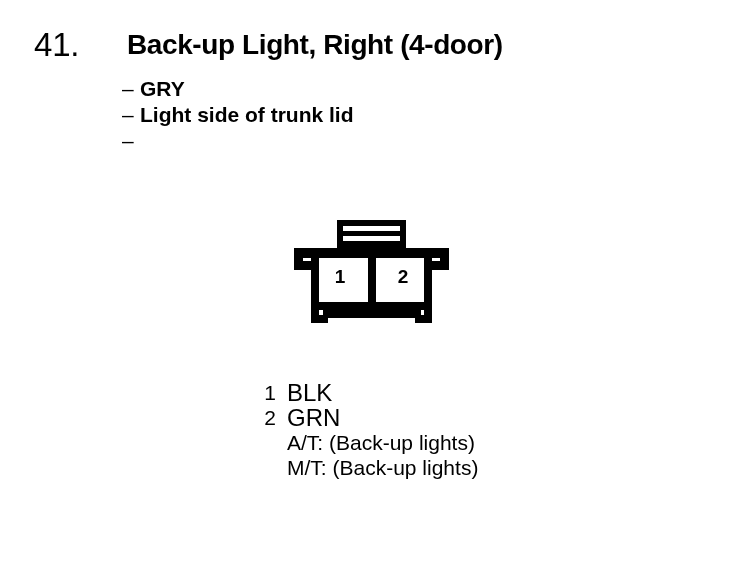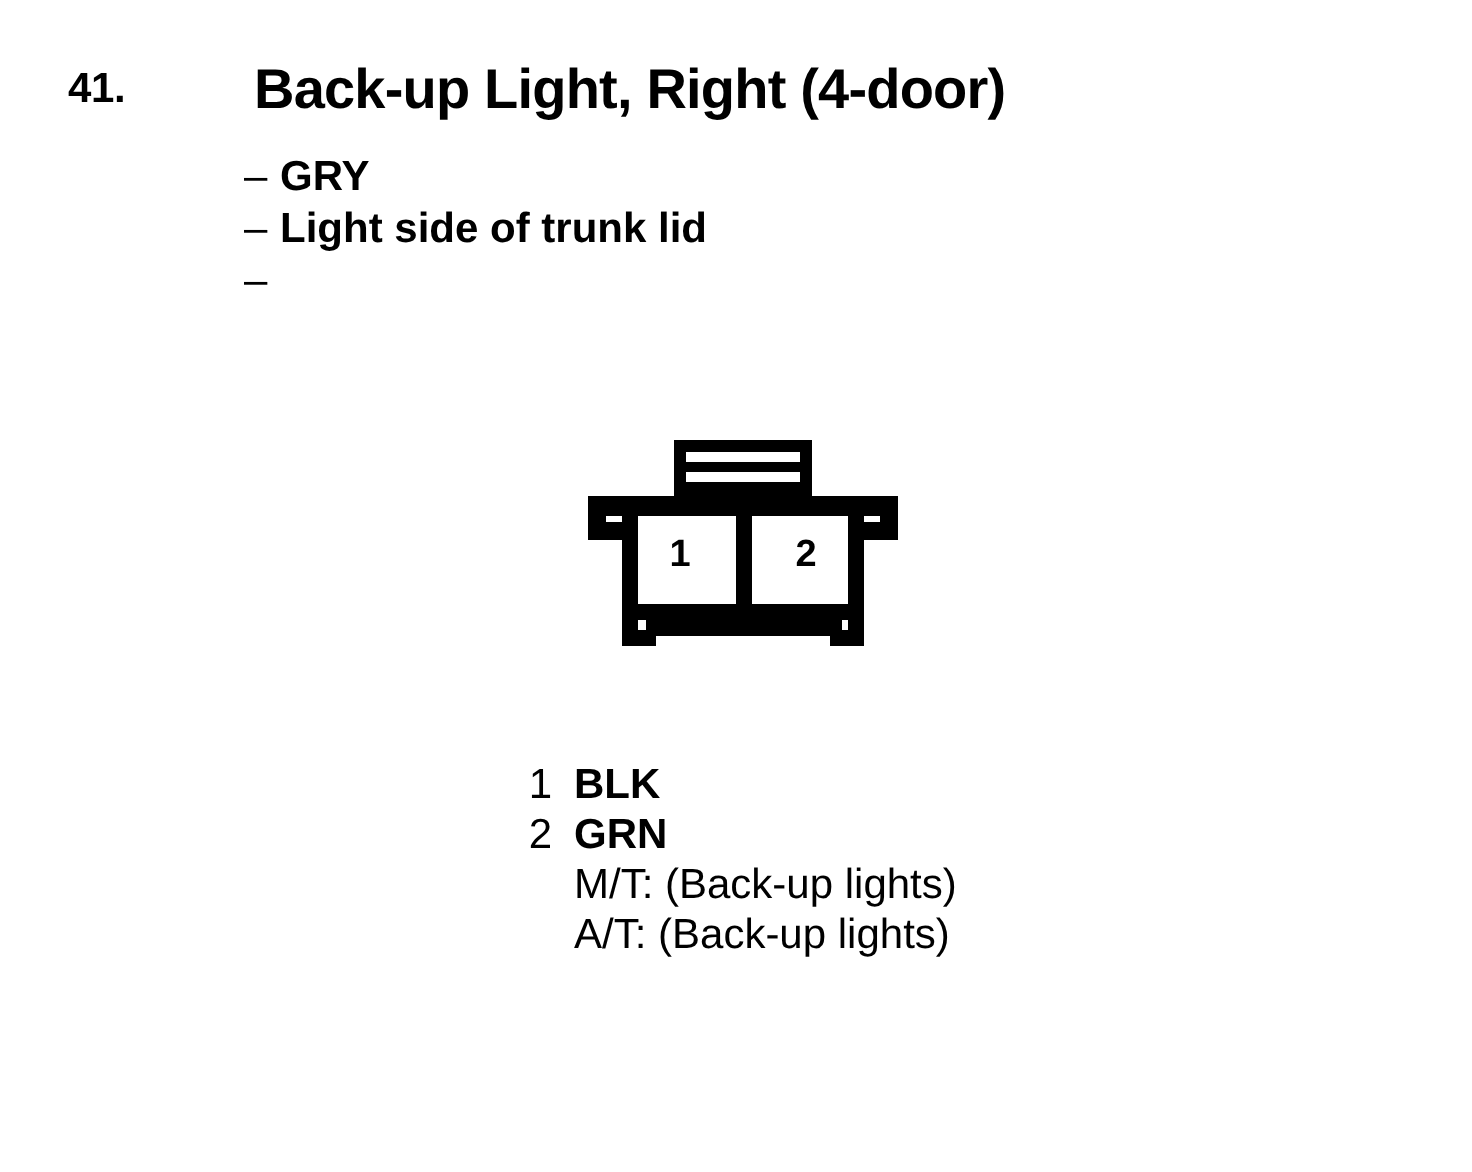--- a/index.html
+++ b/index.html
@@ -29,22 +29,22 @@
     position: absolute;
     left: 0;
     top: 22px;
     width: 736px;
     height: 46px;
   }
   .title-number {
     position: absolute;
     left: 34px;
     top: 0;
-    font-size: 21px;
-    font-weight: bold;
+    font-size: 33px;
+    font-weight: normal;
     letter-spacing: -0.2px;
     line-height: 46px;
   }
   .title-text {
     position: absolute;
     left: 127px;
     top: 0;
     font-size: 28px;
     font-weight: bold;
     letter-spacing: -0.4px;
@@ -115,22 +115,21 @@
     left: 0;
     top: 0;
     width: 36px;
     text-align: right;
     font-size: 21px;
   }
   .pin-color {
     position: absolute;
     left: 47px;
     top: 0;
-    font-size: 21px;
-    font-weight: bold;
+    font-size: 24px;
   }
   .sub-line {
     position: absolute;
     left: 47px;
     top: 0;
     font-size: 21px;
   }
 </style>
 </head>
 <body>
@@ -205,22 +204,22 @@
         <span class="pin-color">BLK</span>
       </div>
     </div>
 
     <div class="legend-group">
       <div class="legend-line">
         <span class="pin-num">2</span>
         <span class="pin-color">GRN</span>
       </div>
       <div class="legend-line">
+        <span class="sub-line">A/T: (Back-up lights)</span>
+      </div>
+      <div class="legend-line">
         <span class="sub-line">M/T: (Back-up lights)</span>
       </div>
-      <div class="legend-line">
-        <span class="sub-line">A/T: (Back-up lights)</span>
-      </div>
     </div>
 
   </div>
 
 </div>
 
 </body></html>

